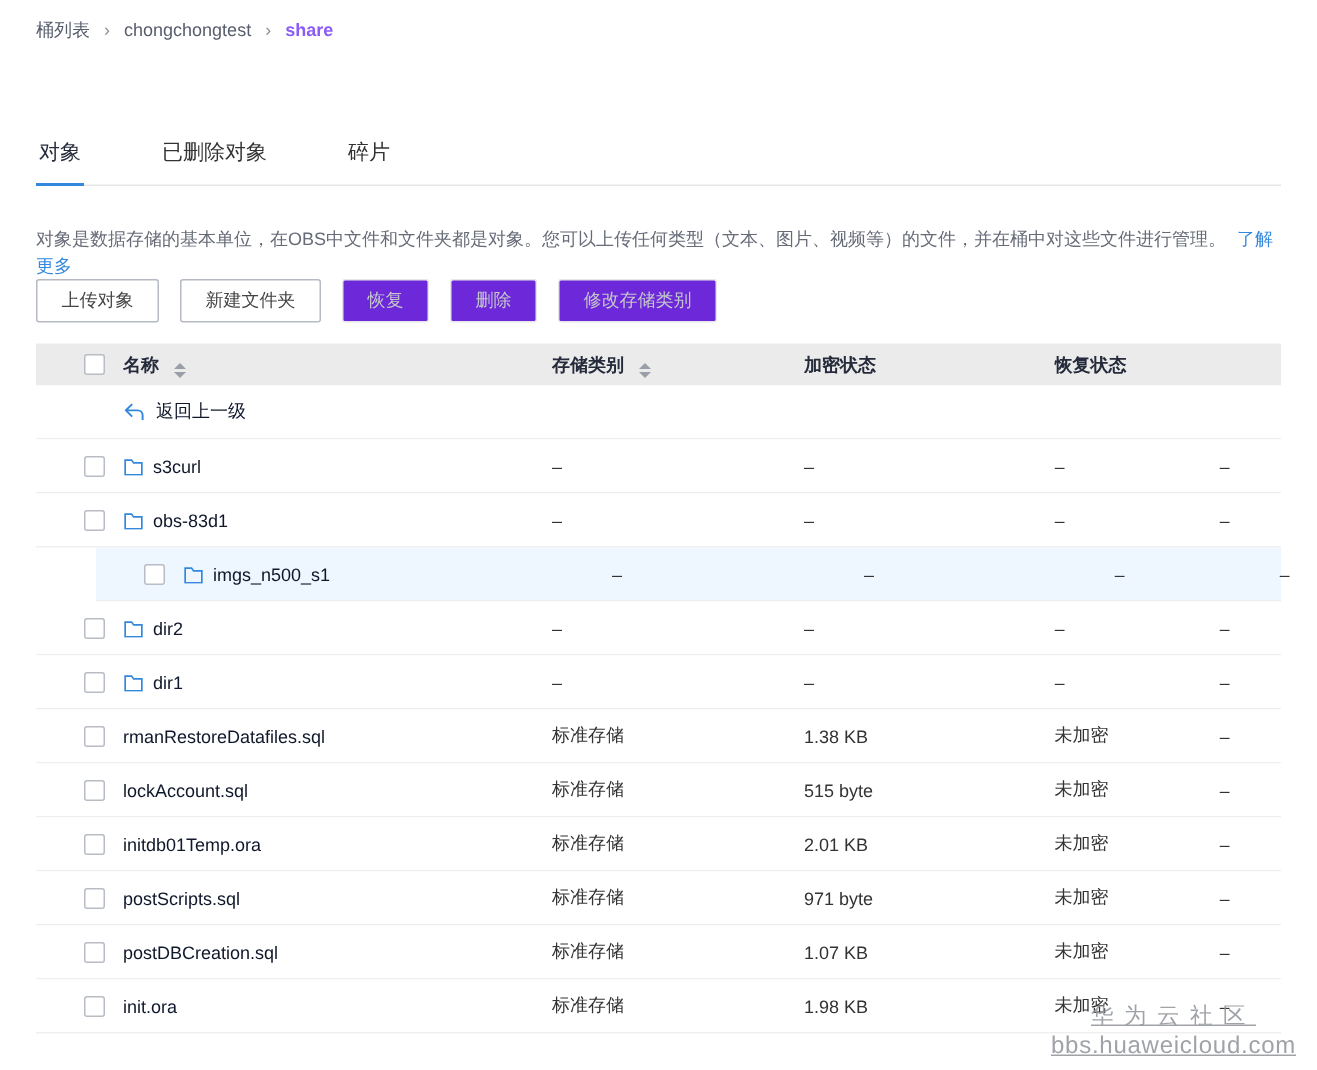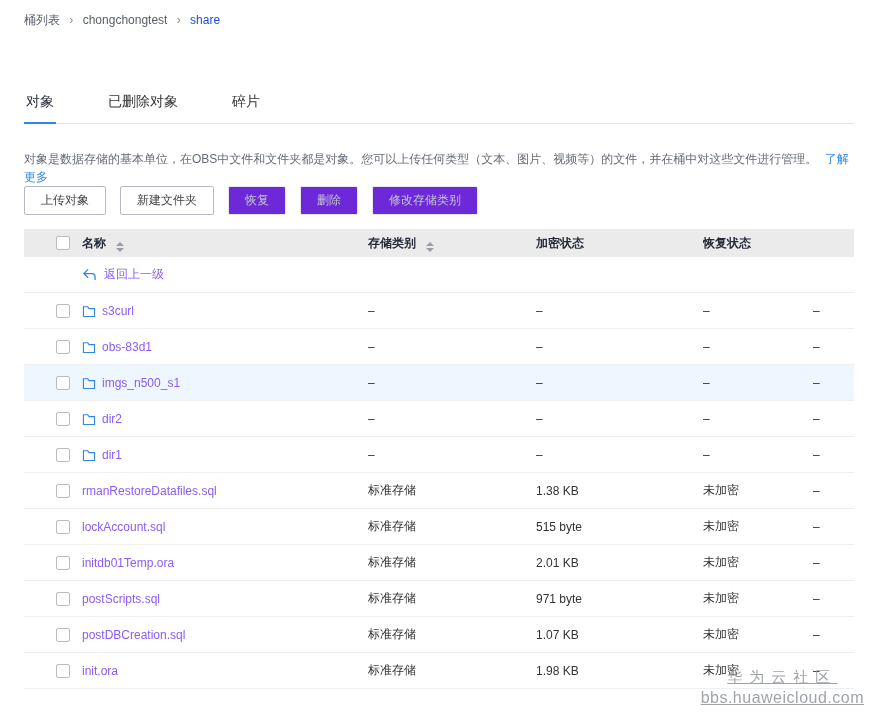--- a/index.html
+++ b/index.html
@@ -7,21 +7,21 @@
   body {
     width: 878px; height: 713px;
     font-family: "Liberation Sans", "DejaVu Sans", sans-serif;
     color: #333; position: relative; overflow: hidden;
   }
   .page { padding: 0 24px; }
 
   
   .breadcrumb { padding-top: 12px; font-size: 12px; color: #575d6c; }
   .breadcrumb .crumb { cursor: pointer; }
-  .breadcrumb .crumb.last { font-weight: normal; color: #1d4ed8; cursor: default; }
+  .breadcrumb .crumb.last { font-weight: bold; color: #8b5cf6; cursor: default; }
   .breadcrumb .sep { margin: 0 6px; color: #8a8e99; }
 
   
   .tabs { display: flex; gap: 50px; margin-top: 56px; border-bottom: 1px solid #e5e5e5; }
   .tab { font-size: 14px; color: #333; padding: 8px 2px 12px; cursor: pointer; position: relative; }
   .tab.active { color: #252b3a; }
   .tab.active::after {
     content: ""; position: absolute; left: 0; right: 0; bottom: -1px;
     height: 2px; background: #3388dd;
   }
@@ -44,34 +44,34 @@
   
   .table { margin-top: 14px; font-size: 12px; }
   .thead, .trow {
     display: grid;
     grid-template-columns: 30px 286px 168px 167px 110px 1fr;
     align-items: center;
     padding-left: 28px;
   }
   .thead { background: #ebebeb; height: 28px; font-weight: bold; color: #252b3a; }
   .trow { height: 36px; border-bottom: 1px solid #efefef; background: #fff; }
-  .trow.highlight { background: #eef7ff; }
+  .trow.highlight { background: #eef7ff; margin-left: 40px; }
   .cell { padding-right: 8px; white-space: nowrap; overflow: hidden; }
   .cell.cb { display: flex; justify-content: center; }
   .checkbox {
     width: 14px; height: 14px; border: 1px solid #b8bcc4; border-radius: 2px;
     background: #fff; display: inline-block; cursor: pointer;
   }
   .sort { display: inline-flex; flex-direction: column; gap: 2px; margin-left: 7px; vertical-align: 1px; }
   .sort i { display: block; width: 0; height: 0; border-left: 4px solid transparent; border-right: 4px solid transparent; }
   .sort .up { border-bottom: 4px solid #9a9ea8; }
   .sort .down { border-top: 4px solid #9a9ea8; }
 
   .name-cell { display: flex; align-items: center; gap: 6px; }
-  a.name { color: #8b5cf6; text-decoration: none; cursor: pointer; text-align: right; }
+  a.name { color: #0f172a; text-decoration: none; cursor: pointer; text-align: right; }
   .icon-box { display: inline-flex; align-items: center; }
 
   .back-row { border-bottom: 1px solid #efefef; }
   .back-row .name-cell { gap: 7px; }
 
   
   .watermark {
     position: absolute; right: 14px; bottom: 6px; text-align: center;
     color: #8f9399; opacity: 0.85; pointer-events: none; text-decoration: underline;
   }

